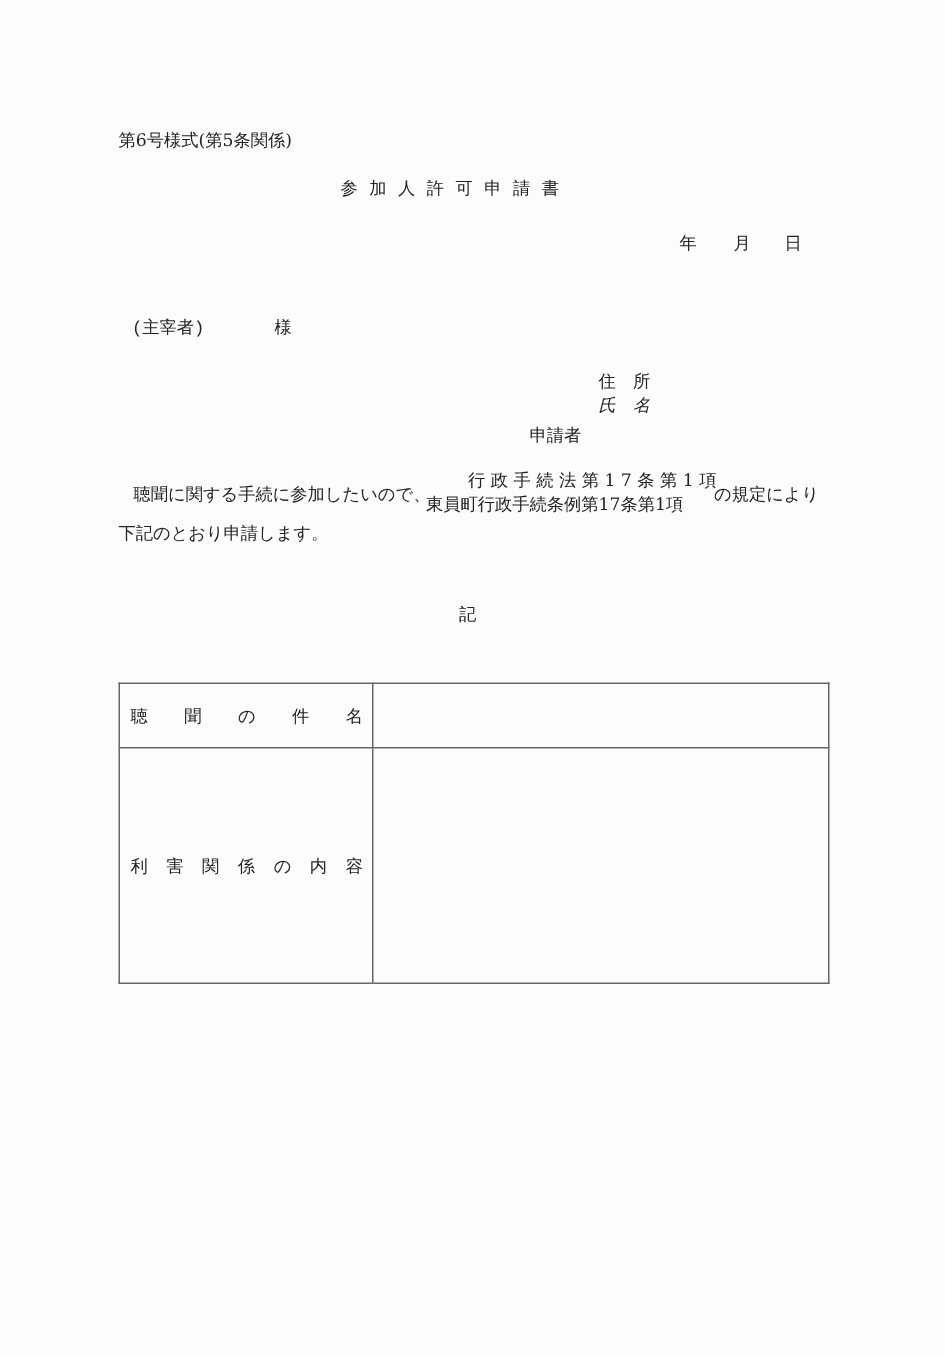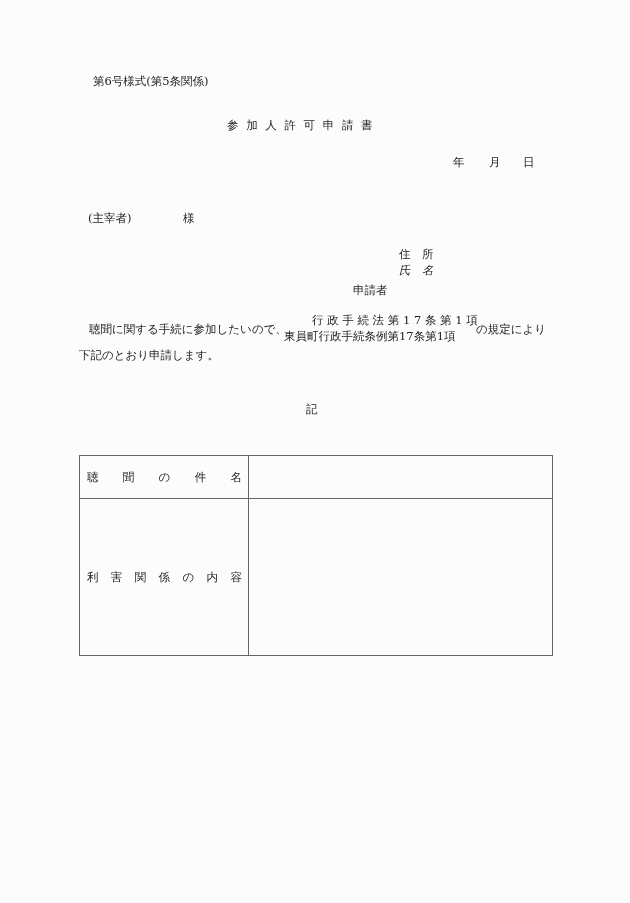--- a/index.html
+++ b/index.html
@@ -7,28 +7,28 @@
       font-family:"DejaVu Serif","Liberation Serif",serif; color:#222; font-size:11.5px; }
     .abs { position:absolute; white-space:nowrap; }
     table.form { position:absolute; left:79px; top:455px; width:474px; border-collapse:collapse; }
     table.form td { border:1px solid #666; padding:0; }
     .lbl { width:168px; font-size:11.5px; }
     .lbl-inner { display:flex; justify-content:space-between; padding:0 6px 0 7px; }
   </style>
 </head>
 <body>
 
-<div class="abs" style="left:79px;top:74px;margin-left:14px;">第6号様式(第5条関係)</div>
+<div class="abs" style="left:79px;top:86px;">第6号様式(第5条関係)</div>
 <div class="abs" style="left:227px;top:118px;letter-spacing:2px;text-align:right;">参 加 人 許 可 申 請 書</div>
 
 <div class="abs" style="left:453px;top:155px;">年</div>
 <div class="abs" style="left:489px;top:155px;">月</div>
 <div class="abs" style="left:523px;top:155px;">日</div>
 
-<div class="abs" style="left:88px;top:211px;">(主宰者)</div>
+<div class="abs" style="left:88px;top:211px;font-family:Liberation Mono, monospace;">(主宰者)</div>
 <div class="abs" style="left:183px;top:211px;">様</div>
 
 <div class="abs" style="left:353px;top:255px;margin-top:28px;">申請者</div>
 <div class="abs" style="left:399px;top:247px;">住　所</div>
 <div class="abs" style="left:399px;top:263px;font-style:italic;">氏　名</div>
 
 <div class="abs" style="left:89px;top:322px;">聴聞に関する手続に参加したいので、</div>
 <div class="abs" style="left:284px;top:313px;margin-left:28px;">行 政 手 続 法 第 1 7 条 第 1 項</div>
 <div class="abs" style="left:284px;top:329px;">東員町行政手続条例第17条第1項</div>
 <div class="abs" style="left:476px;top:322px;">の規定により</div>

